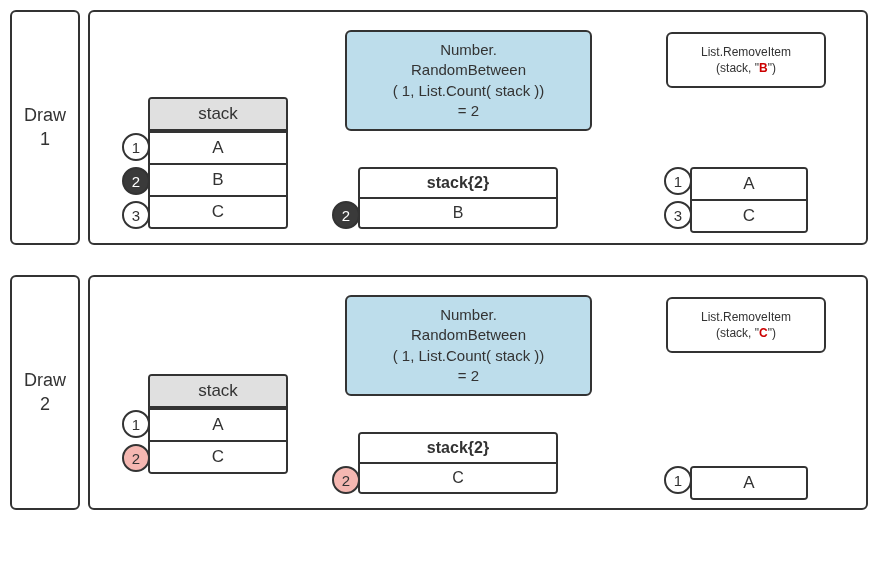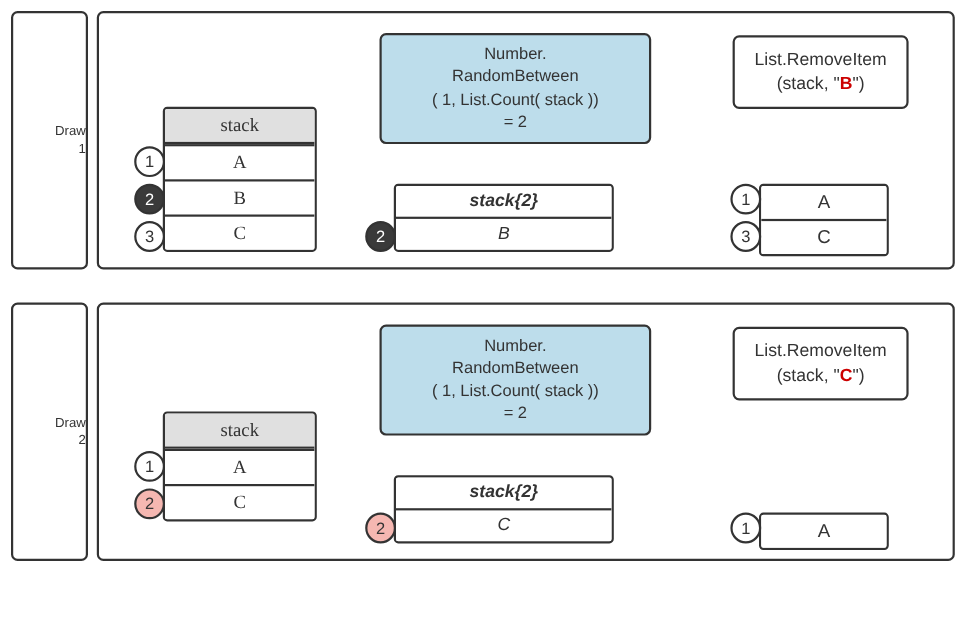--- a/index.html
+++ b/index.html
@@ -16,40 +16,39 @@
     gap: 8px;
     margin-bottom: 30px;
   }
   .label-box {
     width: 70px;
     border: 2px solid #333;
     border-radius: 6px;
     background: #fff;
     display: flex;
     flex-direction: column;
-    align-items: flex-end;
+    align-items: center;
     justify-content: center;
-    font-size: 12px;
+    font-size: 18px;
     line-height: 1.3;
   }
   .main-box {
     flex: 1;
     border: 2px solid #333;
     border-radius: 6px;
     background: #fff;
     position: relative;
     height: 235px;
   }
   .abs { position: absolute; }
   .table {
     border: 2px solid #333;
     border-radius: 4px;
     overflow: hidden;
     width: 140px;
-    font-family: Liberation Serif, serif;
   }
   .table .header {
     background: #e0e0e0;
     text-align: center;
     padding: 5px 0;
     font-size: 17px;
     border-bottom: 2px solid #333;
   }
   .table .cell {
     text-align: center;
@@ -57,21 +56,20 @@
     font-size: 17px;
     background: #fff;
   }
   .table .cell + .cell,
   .table .header + .cell { border-top: 2px solid #333; }
   .table-noheader {
     border: 2px solid #333;
     border-radius: 4px;
     overflow: hidden;
     width: 200px;
-    font-style: italic;
   }
   .table-noheader .cell {
     text-align: center;
     padding: 5px 0;
     font-size: 16px;
     background: #fff;
   }
   .table-noheader .cell + .cell { border-top: 2px solid #333; }
   .badge {
     position: absolute;
@@ -95,21 +93,21 @@
     font-size: 15px;
     line-height: 1.35;
     padding: 8px 10px;
     width: 247px;
   }
   .remove-box {
     background: #fff;
     border: 2px solid #333;
     border-radius: 6px;
     text-align: center;
-    font-size: 16px;
+    font-size: 12px;
     line-height: 1.35;
     padding: 10px 8px;
     width: 160px;
   }
   .red { color: #cc0000; font-weight: bold; }
   .result-table {
     border: 2px solid #333;
     border-radius: 4px;
     overflow: hidden;
     width: 118px;

